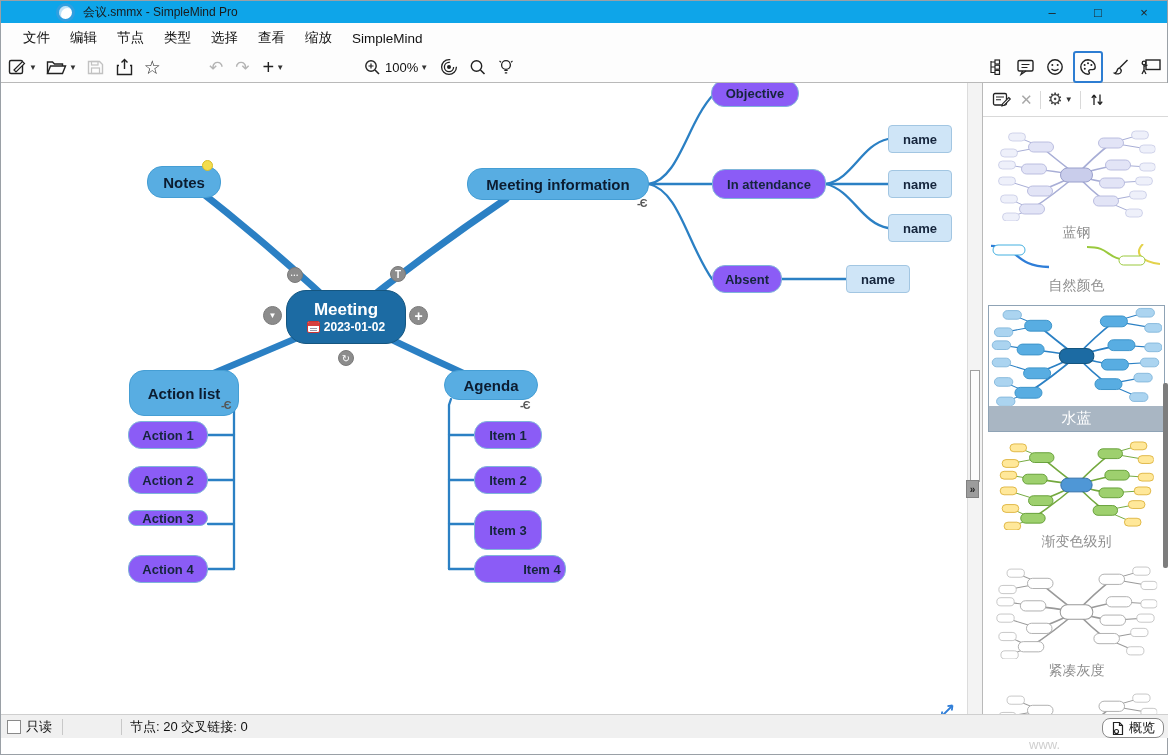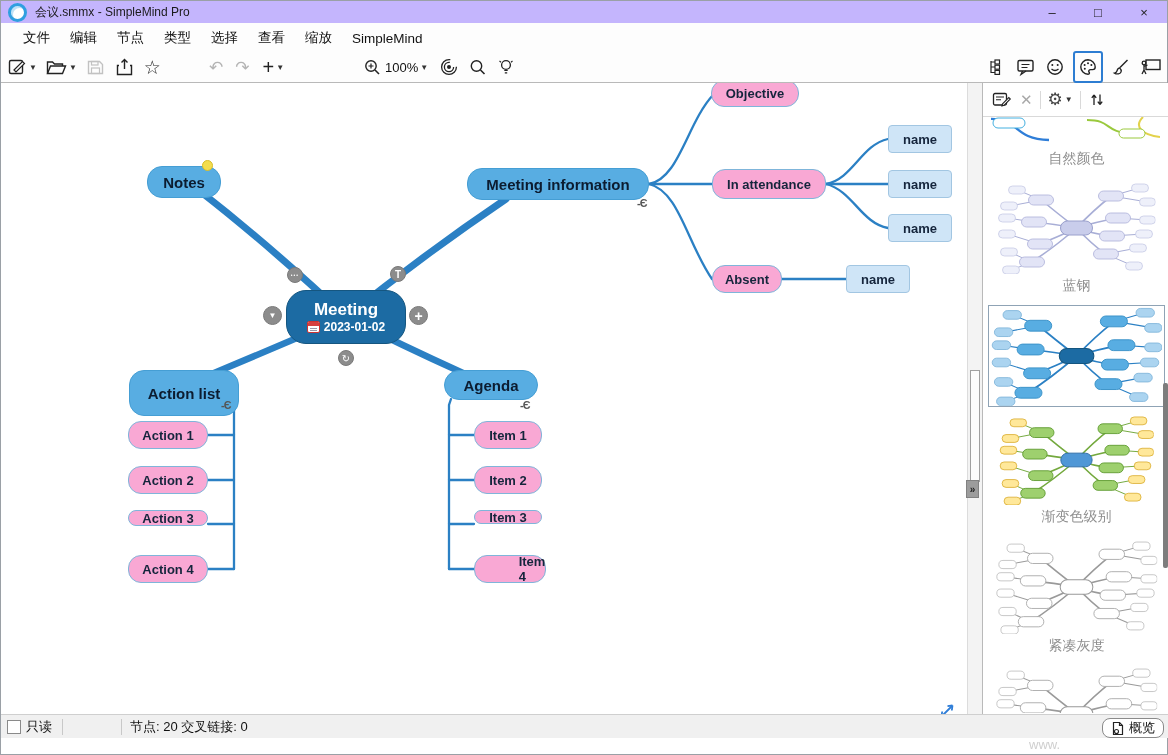--- a/index.html
+++ b/index.html
@@ -1,20 +1,20 @@
 <!DOCTYPE html>
 <html><head>
 <meta charset="utf-8">
 <style>
   html,body{margin:0;padding:0;}
   body{width:1168px;height:755px;overflow:hidden;font-family:"Liberation Sans","DejaVu Sans",sans-serif;background:#fff;}
   #app{position:relative;width:1168px;height:755px;box-sizing:border-box;border:1px solid #9aa0a6;background:#fff;}
 
   
-  .titlebar{height:22px;background:#c4b5fd;display:flex;align-items:center;position:relative;}
+  .titlebar{height:22px;background:#0ea5e9;display:flex;align-items:center;position:relative;padding-left:48px;}
   .app-logo{width:13px;height:13px;border:3px solid #2f9fe0;border-radius:50%;margin:0 8px 0 7px;background:#fff;box-shadow:inset 2px 2px 0 #bfe2f7;}
   .title-text{font-size:12px;color:#1a1a1a;}
   .win-controls{position:absolute;right:0;top:0;height:22px;display:flex;}
   .win-btn{width:46px;height:22px;display:flex;align-items:center;justify-content:center;font-size:13px;color:#222;}
 
   
   .menubar{height:30px;background:#fdfdfd;display:flex;align-items:center;padding-left:12px;}
   .menu-item{padding:0 10px;font-size:13.5px;color:#111;}
 
   
@@ -27,21 +27,21 @@
   .palette-box{border:2px solid #2d7dd2;border-radius:3px;padding:1px 3px;}
   svg.ic{display:block;}
 
   
   .workspace{position:relative;height:650px;background:#fff;}
   .canvas{position:absolute;left:0;top:0;width:966px;height:650px;overflow:hidden;background:#fff;}
   .map-svg{position:absolute;left:0;top:0;}
 
   .mm-node{position:absolute;display:flex;align-items:center;justify-content:center;font-weight:bold;box-sizing:border-box;}
   .mm-l1{background:#58ade2;border:1px solid #459ed4;border-radius:15px;color:#0c1c30;font-size:15px;}
-  .mm-l2{background:#f9a8d4;border:1px solid #7fb5da;border-radius:13px;color:#15253c;font-size:13px;}
+  .mm-l2{background:#8b5cf6;border:1px solid #7fb5da;border-radius:13px;color:#15253c;font-size:13px;}
   .mm-l3{background:#cfe5f7;border:1px solid #a2c6e2;border-radius:4px;color:#15253c;font-size:13px;}
   .mm-center{background:#1c6ba3;border:1px solid #155680;border-radius:20px;color:#fff;flex-direction:column;justify-content:center;gap:1px;}
   .mm-center .mm-title{font-size:17px;font-weight:bold;line-height:18px;}
   .mm-date-row{display:flex;align-items:center;gap:4px;font-size:12px;font-weight:bold;}
   .cal-icon{width:13px;height:12px;background:#fff;border:1px solid #c33;border-radius:2px;box-sizing:border-box;position:relative;}
   .cal-icon:before{content:"";position:absolute;left:0;top:0;right:0;height:4px;background:#d64040;border-radius:1px 1px 0 0;}
   .cal-icon:after{content:"";position:absolute;left:2px;top:6px;width:7px;height:1px;background:#99a;box-shadow:0 2px 0 #99a;}
   .note-dot{position:absolute;width:9px;height:9px;border-radius:50%;background:#f3dd4e;border:1px solid #d8bd2a;}
 
   .hub-btn{position:absolute;border-radius:50%;background:#8c8c8c;border:1px solid #7a7a7a;color:#fff;display:flex;align-items:center;justify-content:center;box-sizing:border-box;}
@@ -266,22 +266,22 @@
 
       <div class="mm-node mm-l2" style="left:710px;top:-3px;width:88px;height:27px;">Objective</div>
       <div class="mm-node mm-l2" style="left:711px;top:86px;width:114px;height:30px;">In attendance</div>
       <div class="mm-node mm-l2" style="left:711px;top:182px;width:70px;height:28px;">Absent</div>
       <div class="mm-node mm-l2" style="left:127px;top:338px;width:80px;height:28px;">Action 1</div>
       <div class="mm-node mm-l2" style="left:127px;top:383px;width:80px;height:28px;">Action 2</div>
       <div class="mm-node mm-l2" style="left:127px;top:427px;width:80px;height:16px;">Action 3</div>
       <div class="mm-node mm-l2" style="left:127px;top:472px;width:80px;height:28px;">Action 4</div>
       <div class="mm-node mm-l2" style="left:473px;top:338px;width:68px;height:28px;">Item 1</div>
       <div class="mm-node mm-l2" style="left:473px;top:383px;width:68px;height:28px;">Item 2</div>
-      <div class="mm-node mm-l2" style="left:473px;top:427px;width:68px;height:14px;">Item 3</div>
-      <div class="mm-node mm-l2" style="left:473px;top:472px;width:72px;height:28px;padding-left:44px;">Item 4</div>
+      <div class="mm-node mm-l2" style="left:473px;top:427px;width:68px;height:40px;">Item 3</div>
+      <div class="mm-node mm-l2" style="left:473px;top:472px;width:92px;height:28px;padding-left:44px;">Item 4</div>
 
       <div class="mm-node mm-l3" style="left:887px;top:42px;width:64px;height:28px;">name</div>
       <div class="mm-node mm-l3" style="left:887px;top:87px;width:64px;height:28px;">name</div>
       <div class="mm-node mm-l3" style="left:887px;top:131px;width:64px;height:28px;">name</div>
       <div class="mm-node mm-l3" style="left:845px;top:182px;width:64px;height:28px;">name</div>
 
       <div class="mm-node mm-center" style="left:285px;top:207px;width:120px;height:54px;">
         <div class="mm-title">Meeting</div>
         <div class="mm-date-row">
           <span class="cal-icon"></span>
@@ -384,48 +384,49 @@
                 <rect x="104" y="49" width="25" height="10" rx="5"></rect>
                 <rect x="98" y="67" width="25" height="10" rx="5"></rect>
             </g>
             <rect x="65" y="39" width="32" height="14" rx="7" fill="var(--c)" stroke="var(--cs)" stroke-width="1"></rect>
           </symbol>
         </defs>
       </svg>
 
       <div class="style-list">
 
+        <div class="style-tile t-bluesteel" style="margin-top:12px;">
+          <div class="tile-preview" style="height:92px;">
+            <svg width="169" height="92" viewBox="0 0 160 92">
+                <use href="#minimap"></use>
+              </svg>
+          </div>
+          <div class="tile-label">蓝钢</div>
+        </div>
+
         <div class="style-tile">
           <div class="tile-preview" style="height:30px;">
             <svg width="169" height="30" viewBox="0 0 169 30">
               <path d="M-4,2 C30,0 20,22 58,23" stroke="#2f7ed8" stroke-width="2.4" fill="none"></path>
               <rect x="2" y="1" width="32" height="10" rx="5" fill="#fff" stroke="#45b0e0"></rect>
               <path d="M96,3 C122,3 112,16 142,16" stroke="#9ac93d" stroke-width="2" fill="none"></path>
               <path d="M152,0 C142,10 152,18 169,20" stroke="#e3d24b" stroke-width="2" fill="none"></path>
               <rect x="128" y="12" width="26" height="9" rx="4.5" fill="#fff" stroke="#9ac93d"></rect>
             </svg>
           </div>
           <div class="tile-label">自然颜色</div>
         </div>
 
-        <div class="style-tile t-bluesteel" style="margin-top:12px;">
-          <div class="tile-preview" style="height:92px;">
-            <svg width="169" height="92" viewBox="0 0 160 92">
-                <use href="#minimap"></use>
-              </svg>
-          </div>
-          <div class="tile-label">蓝钢</div>
-        </div>
-
         <div class="style-tile selected t-aqua" style="margin-top:8px;">
           <div class="tile-preview" style="height:100px;">
             <svg width="173" height="100" viewBox="0 0 160 92" preserveAspectRatio="xMidYMid meet">
                 <use href="#minimap"></use>
               </svg>
           </div>
+          <div class="tile-label">水蓝</div>
         </div>
 
         <div class="style-tile t-gradient" style="margin-top:8px;">
           <div class="tile-preview" style="height:90px;">
             <svg width="169" height="90" viewBox="0 0 160 92">
                 <use href="#minimap"></use>
               </svg>
           </div>
           <div class="tile-label">渐变色级别</div>
         </div>

